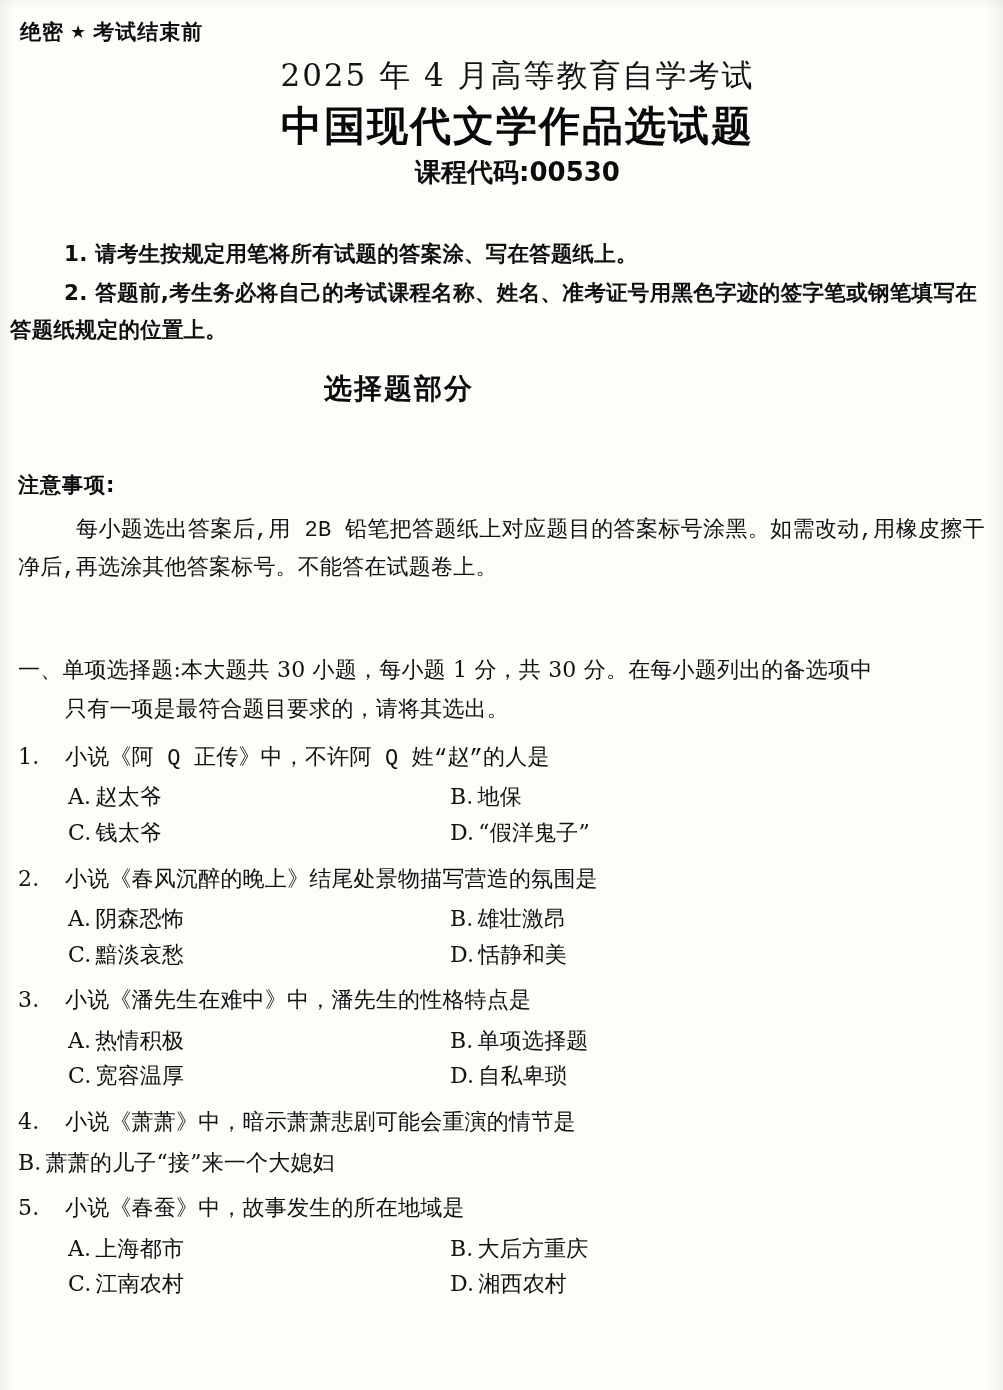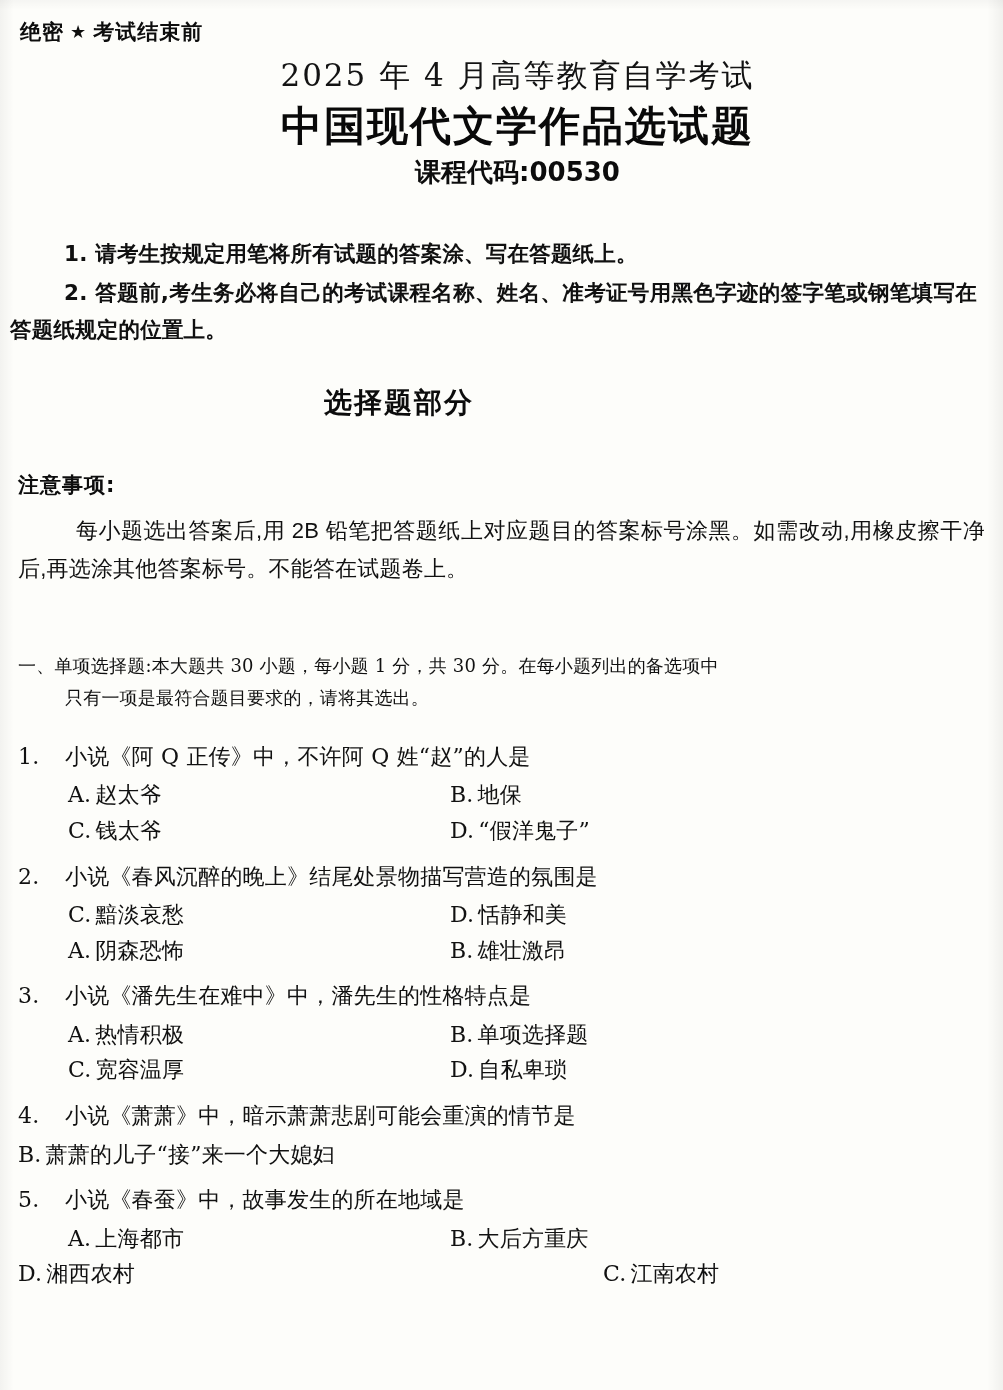--- a/index.html
+++ b/index.html
@@ -93,21 +93,21 @@
     margin: 0 0 2px 0;
     text-indent: 54px;
     text-align: justify;
     letter-spacing: 0.2px;
   }
 
   
   .section-heading {
     position: absolute;
     left: 0;
-    top: 384px;
+    top: 370px;
     width: 798px;
     text-align: center;
     font-family: "DejaVu Sans", "Liberation Sans", sans-serif;
     font-weight: bold;
     font-size: 28px;
     letter-spacing: 2px;
     color: #0c0c0c;
   }
 
   
@@ -119,37 +119,37 @@
     font-weight: bold;
     font-size: 21px;
     letter-spacing: 1px;
     color: #0d0d0d;
   }
   .attention-body {
     position: absolute;
     left: 18px;
     top: 512px;
     width: 967px;
-    font-family: Liberation Sans, sans-serif;
+    font-family: Liberation Mono, monospace;
     font-size: 22px;
     line-height: 1.74;
     color: #111111;
     text-indent: 58px;
     text-align: justify;
     letter-spacing: 0.2px;
   }
 
   
   .group-intro {
     position: absolute;
     left: 18px;
     top: 650px;
     width: 940px;
     font-family: "DejaVu Serif", "Liberation Serif", serif;
-    font-size: 18px;
+    font-size: 22px;
     line-height: 1.78;
     color: #111111;
     letter-spacing: 0.2px;
   }
   .group-intro .hang {
     display: block;
     padding-left: 47px;
     text-indent: -47px;
     text-align: justify;
   }
@@ -169,21 +169,21 @@
     font-size: 22px;
     line-height: 1.52;
     color: #111111;
     letter-spacing: 0.2px;
   }
   .q-num {
     width: 47px;
     flex: 0 0 47px;
     font-size: 22px;
   }
-  .q-text { flex: 1 1 auto; }
+  .q-text { flex: 1 1 auto; font-family: Liberation Mono, monospace; }
   .q-options {
     margin-top: 4px;
   }
   .opt-row {
     display: flex;
     line-height: 1.62;
   }
   .opt {
     font-family: "DejaVu Serif", "Liberation Serif", serif;
     font-size: 22px;
@@ -259,35 +259,35 @@
       </div>
     </div>
 
     <div class="q-item">
       <div class="q-stem">
         <span class="q-num">2.</span>
         <span class="q-text">小说《春风沉醉的晚上》结尾处景物描写营造的氛围是</span>
       </div>
       <div class="q-options">
         <div class="opt-row">
+          <div class="opt opt-a">
+            <span class="opt-letter">A.</span><span>阴森恐怖</span>
+          </div>
+          <div class="opt opt-b">
+            <span class="opt-letter">B.</span><span>雄壮激昂</span>
+          </div>
+        </div>
+        <div class="opt-row">
           <div class="opt opt-c">
             <span class="opt-letter">C.</span><span>黯淡哀愁</span>
           </div>
           <div class="opt opt-d">
             <span class="opt-letter">D.</span><span>恬静和美</span>
           </div>
         </div>
-        <div class="opt-row">
-          <div class="opt opt-a">
-            <span class="opt-letter">A.</span><span>阴森恐怖</span>
-          </div>
-          <div class="opt opt-b">
-            <span class="opt-letter">B.</span><span>雄壮激昂</span>
-          </div>
-        </div>
       </div>
     </div>
 
     <div class="q-item">
       <div class="q-stem">
         <span class="q-num">3.</span>
         <span class="q-text">小说《潘先生在难中》中，潘先生的性格特点是</span>
       </div>
       <div class="q-options">
         <div class="opt-row">
@@ -331,24 +331,24 @@
       <div class="q-options">
         <div class="opt-row">
           <div class="opt opt-a">
             <span class="opt-letter">A.</span><span>上海都市</span>
           </div>
           <div class="opt opt-b">
             <span class="opt-letter">B.</span><span>大后方重庆</span>
           </div>
         </div>
         <div class="opt-row">
+          <div class="opt opt-c">
+            <span class="opt-letter">C.</span><span>江南农村</span>
+          </div>
           <div class="opt opt-d">
             <span class="opt-letter">D.</span><span>湘西农村</span>
           </div>
-          <div class="opt opt-c">
-            <span class="opt-letter">C.</span><span>江南农村</span>
-          </div>
         </div>
       </div>
     </div>
 
   </div>
 </div>
 
 </body></html>

